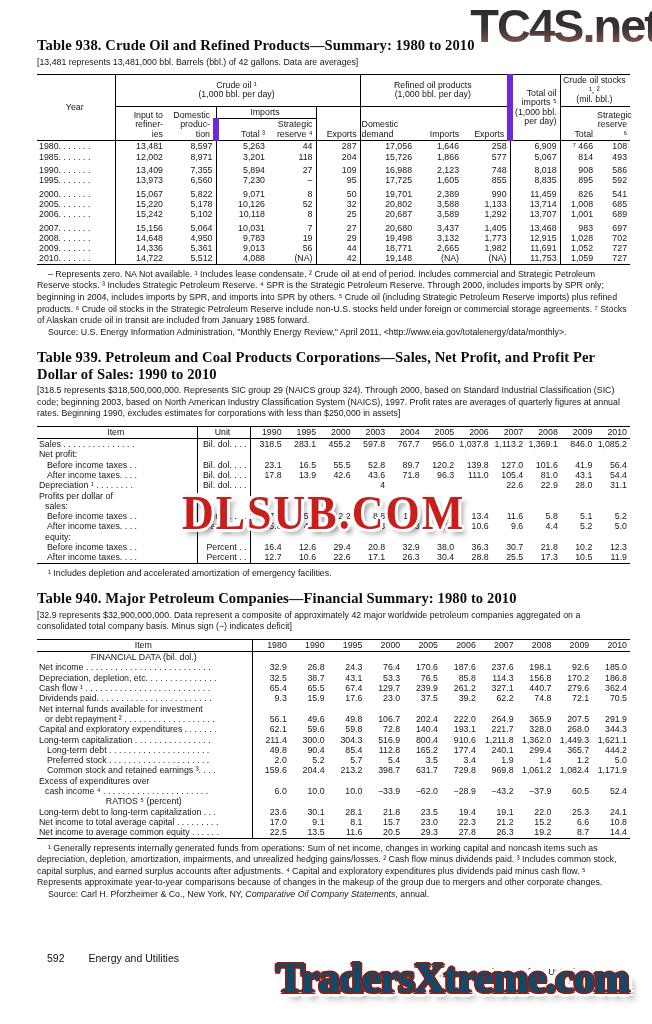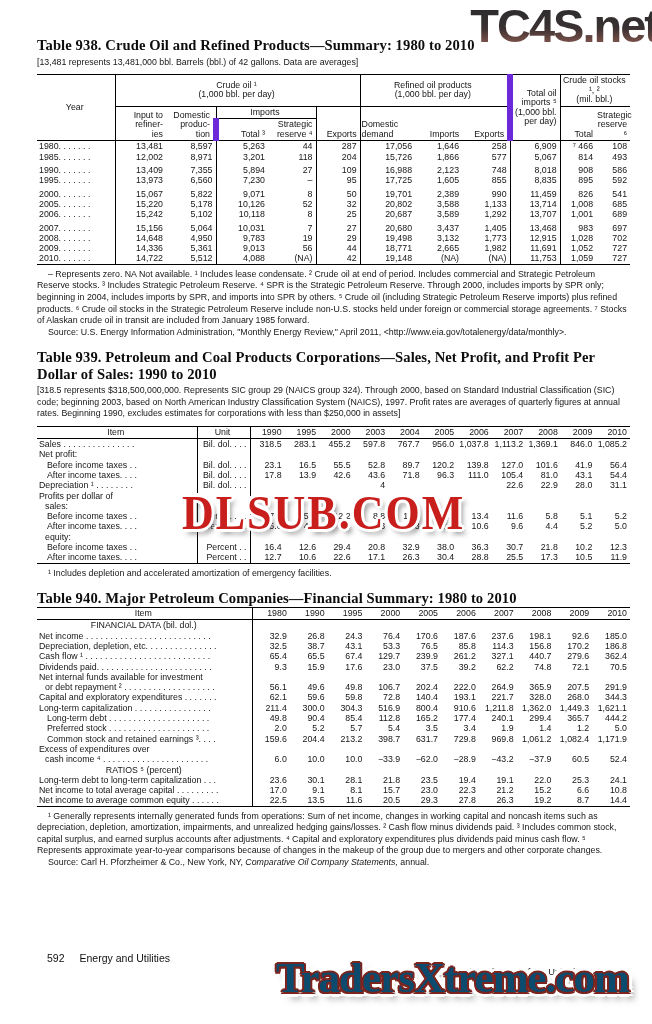--- a/index.html
+++ b/index.html
@@ -62,21 +62,21 @@
   #wm-bot { top:953px; left:276px; font-family:"Liberation Serif", serif; font-weight:bold;
             font-size:43px; letter-spacing:-1px; color:#0c4a6e;
             text-shadow:
               -1.5px -1.5px 0 #7d241e, 1.5px -1.5px 0 #7d241e, -1.5px 1.5px 0 #7d241e, 1.5px 1.5px 0 #7d241e,
               -2px 0 0 #7d241e, 2px 0 0 #7d241e, 0 -2px 0 #7d241e, 0 2px 0 #7d241e,
               -4px -4px 0 #fff, 4px -4px 0 #fff, -4px 4px 0 #fff, 4px 4px 0 #fff,
               -5px 0 0 #fff, 5px 0 0 #fff, 0 -5px 0 #fff, 0 5px 0 #fff,
               6px 7px 6px rgba(80,80,80,0.5); }
 
   #footer-left { position:absolute; left:47px; top:952px; font-size:10.5px; color:#111; }
-  #footer-left .sect { margin-left:15px; }
+  #footer-left .sect { margin-left:24px; }
   #footer-right { position:absolute; right:22px; top:967px; font-size:9.3px; color:#111; }
 </style>
 </head>
 <body>
 
 <div class="page">
   <div class="content">
 
     <h1 class="tbl-title mt1">Table 938. Crude Oil and Refined Products—Summary: 1980 to 2010</h1>
     <p class="headnote">[13,481 represents 13,481,000 bbl. Barrels (bbl.) of 42 gallons. Data are averages]</p>
@@ -510,20 +510,21 @@
             <td>17.3</td>
             <td>10.5</td>
             <td>11.9</td>
           </tr>
         </tbody>
     </table>
 
     <p class="fn">¹ Includes depletion and accelerated amortization of emergency facilities.</p>
 
     <h1 class="tbl-title mt2">Table 940. Major Petroleum Companies—Financial Summary: 1980 to 2010</h1>
+    <p class="headnote">[32.9 represents $32,900,000,000. Data represent a composite of  approximately 42 major worldwide petroleum companies aggregated on a consolidated total company basis. Minus sign (−) indicates deficit]</p>
 
     <table class="stat" id="t940">
       <colgroup>
         <col style="width:215px">
         <col>
           <col>
           <col>
           <col>
           <col>
           <col>

